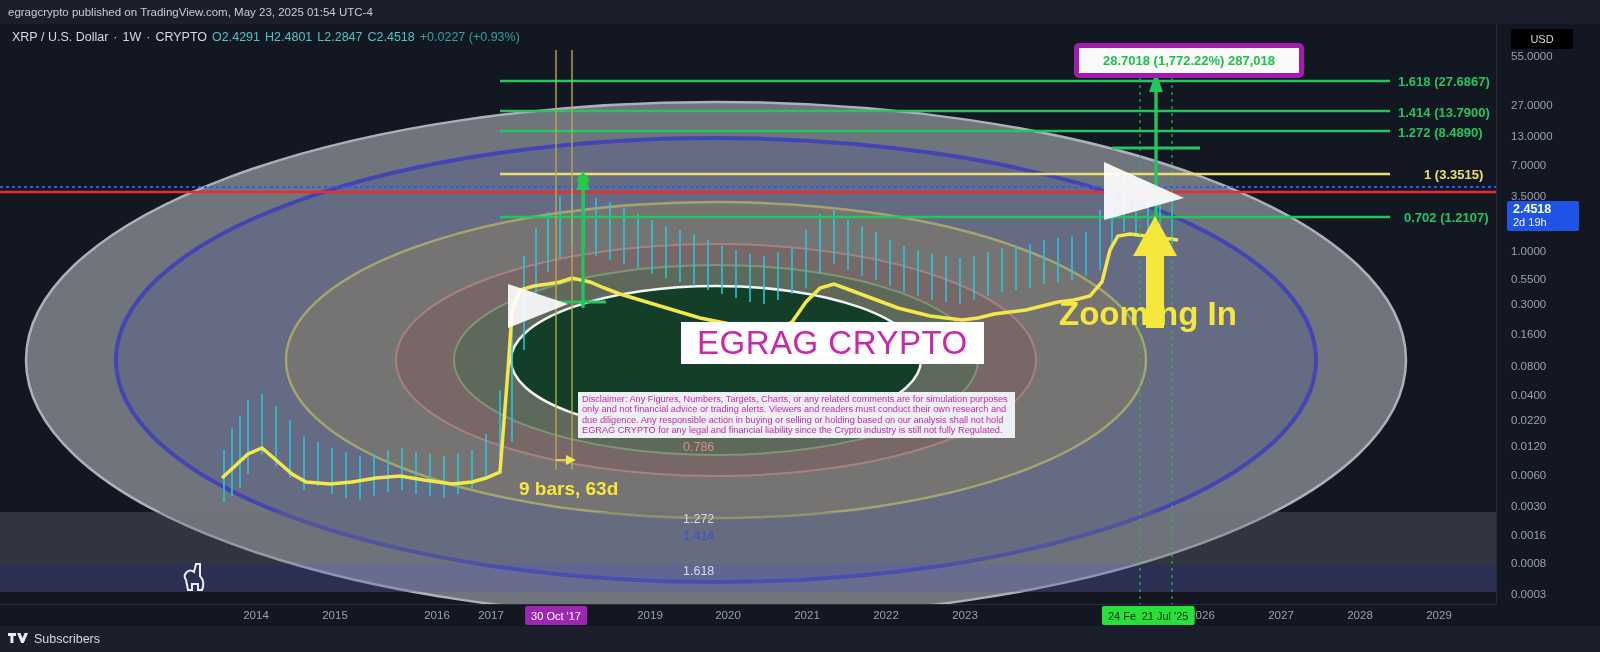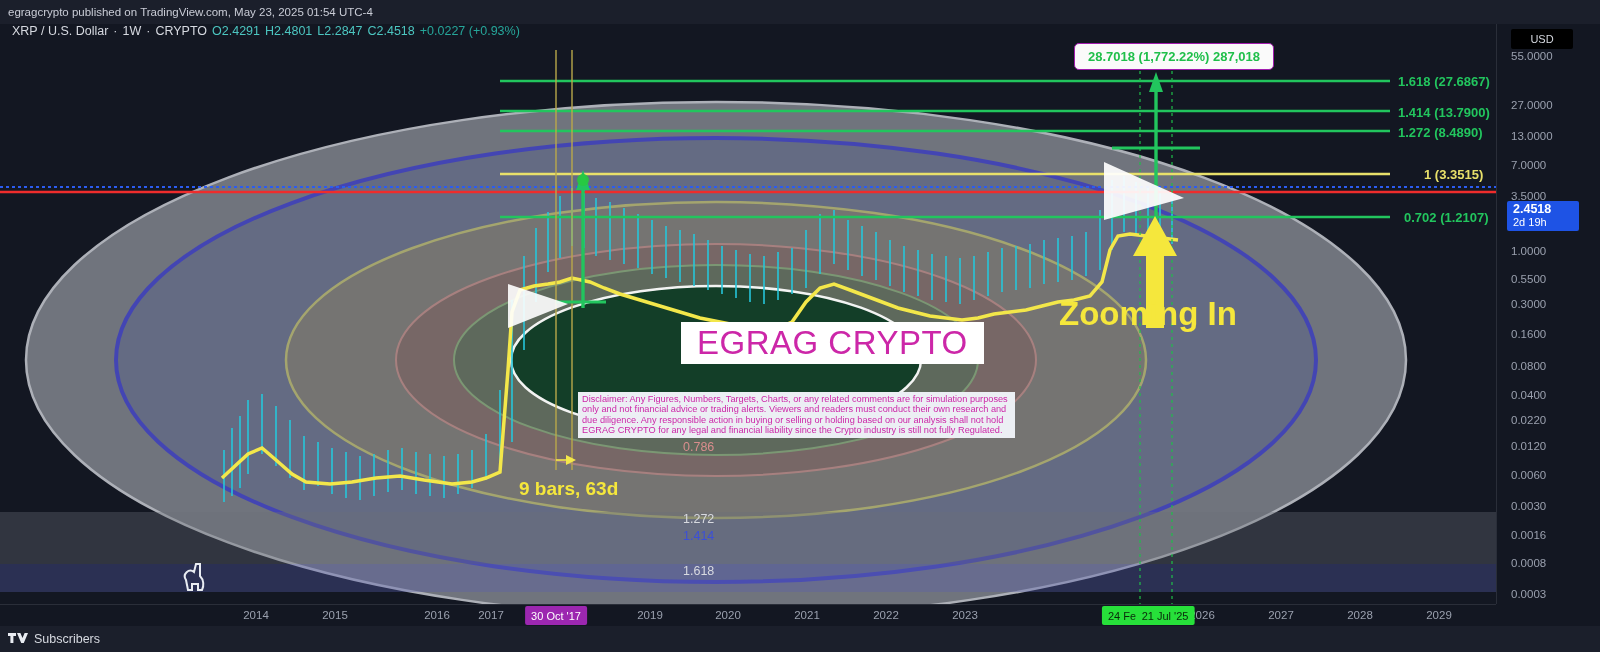--- a/index.html
+++ b/index.html
@@ -12,21 +12,21 @@
   #app { position: relative; width: 1600px; height: 584px; background: #131722; }
 
   
   .pubbar {
     position: absolute; left: 0; top: 0; width: 1600px; height: 24px;
     background: #1b1f2b; color: #c9ccd6; font-size: 11.5px;
     display: flex; align-items: center; padding-left: 8px;
   }
   .symbar {
     position: absolute; left: 0; top: 24px; width: 1600px; height: 26px;
-    color: #c9ccd6; font-size: 12.5px; display: flex; 
+    color: #c9ccd6; font-size: 12.5px; display: flex; align-items: center;
     padding-left: 12px; gap: 5px; background: #131722;
   }
   .symbar .sym { color: #d6d9e0; }
   .symbar .ohlc { color: #4cc6c1; }
   .symbar .up { color: #26a69a; }
 
   
   #plot {
     position: absolute; left: 0; top: 50px;
     width: 1496px; height: 554px; overflow: hidden;
@@ -76,23 +76,23 @@
 
   
   #footer {
     position: absolute; left: 0; top: 626px; width: 1600px; height: 26px;
     background: #1b1f2b; display: flex; align-items: center; padding-left: 8px; gap: 6px;
   }
   #footer .tvname { color: #d6d9e0; font-size: 12.5px; }
 
   
   .tagbox {
-    position: absolute; background: #fafafa; border: 1px solid #a21caf;
+    position: absolute; background: #fafafa; border: 5px solid #a21caf;
     border-radius: 5px; color: #1fbf4a; font-size: 13px; font-weight: bold;
-    padding: 5px 13px; white-space: nowrap;
+    padding: 5px 24px; white-space: nowrap;
   }
   .bigtext {
     position: absolute; color: #f5e73c; font-weight: bold; white-space: nowrap;
   }
   .wm-title {
     position: absolute; background: #fff; color: #cc27a8;
     font-size: 33px; padding: 2px 16px; white-space: nowrap; letter-spacing: .5px;
   }
   .wm-sub {
     position: absolute; background: #cc27a8; color: #fff;

